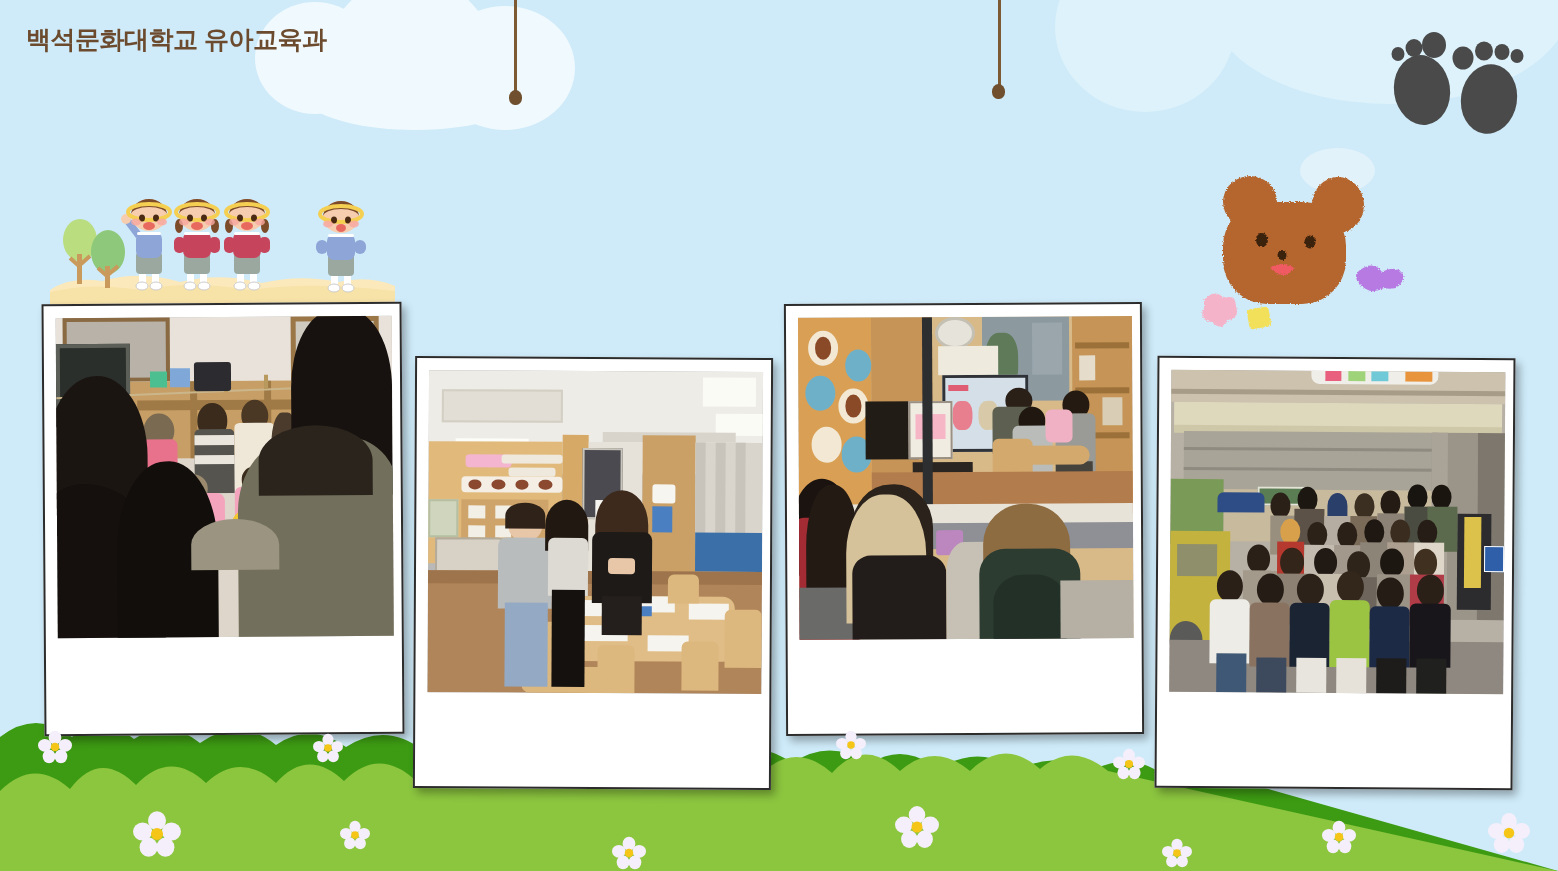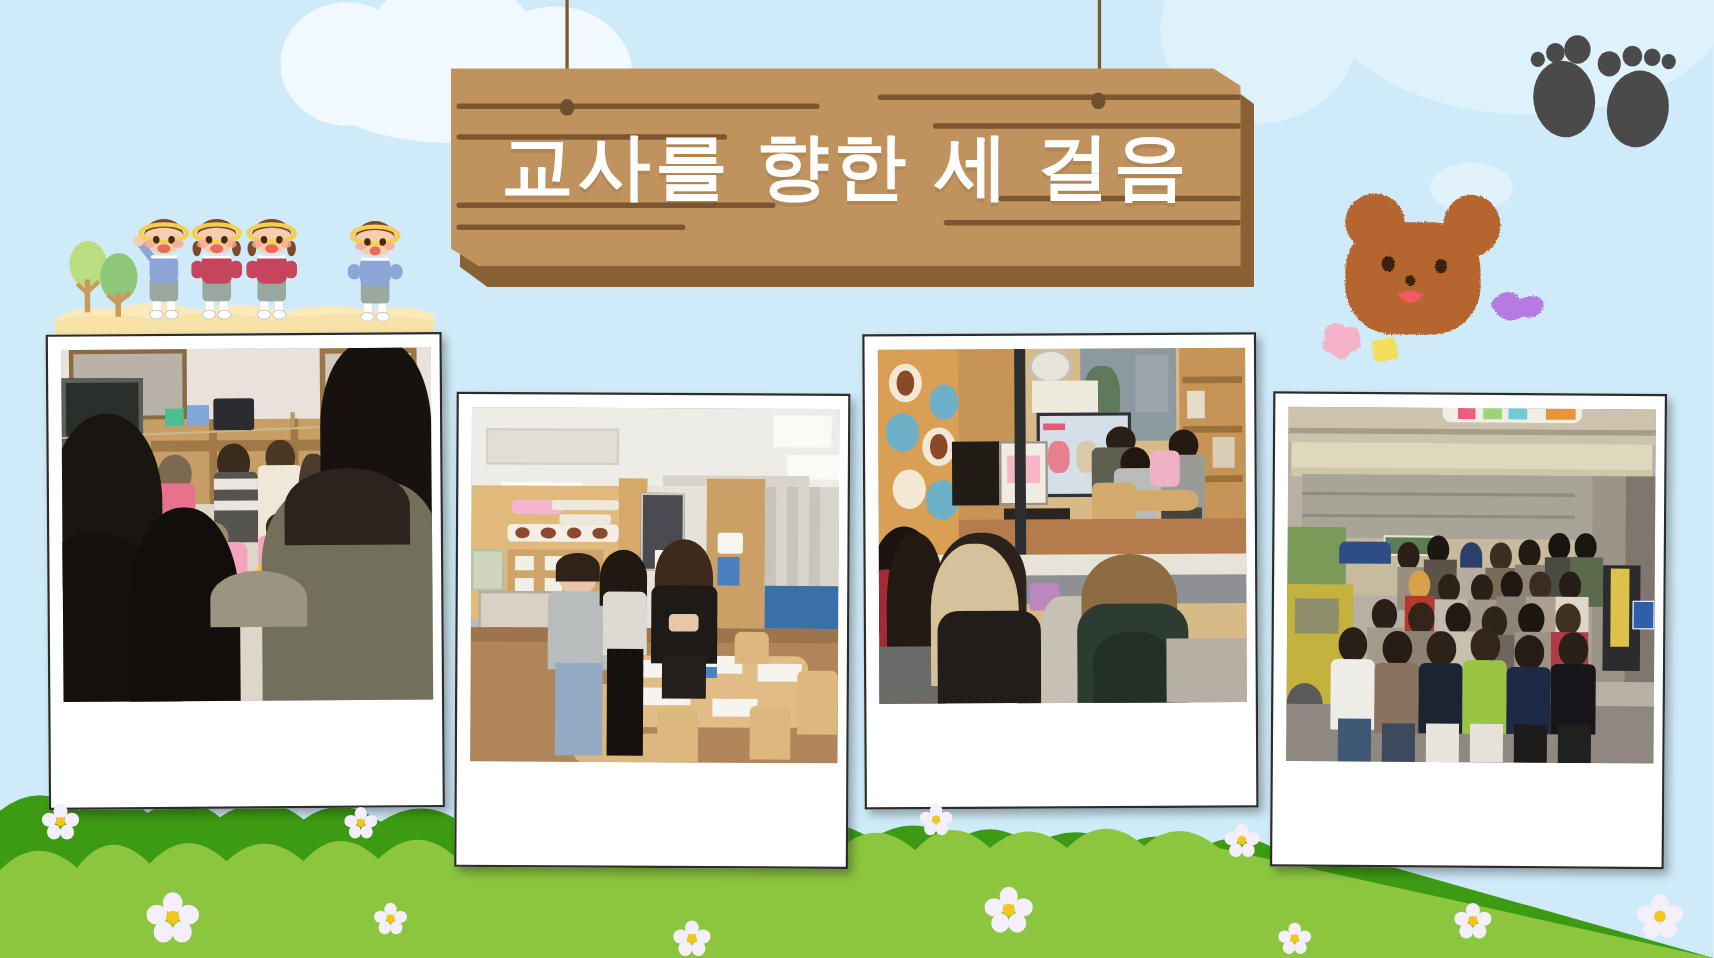--- a/index.html
+++ b/index.html
@@ -145,41 +145,27 @@
   <div>
     <div class="cloud-white" style="left:255px; top:2px; width:120px; height:112px;"></div>
     <div class="cloud-white" style="left:330px; top:-22px; width:160px; height:140px;"></div>
     <div class="cloud-white" style="left:435px; top:6px; width:140px; height:124px;"></div>
     <div class="cloud-white" style="left:300px; top:52px; width:230px; height:78px;"></div>
   </div>
   <div class="cloud-soft" style="left:1055px; top:-58px; width:180px; height:170px;"></div>
   <div class="cloud-soft" style="left:1210px; top:-96px; width:360px; height:200px; border-radius: 0 0 50% 50%;"></div>
   <div class="cloud-soft" style="left:1300px; top:148px; width:75px; height:45px; background:#e2f2fa;"></div>
 
+  <div id="dept-title">백석문화대학교 유아교육과</div>
 
   <div class="hang-string" style="left:514px; top:0px;  height:96px;"></div>
   <div class="hang-knob" style="left:509px; top:90px;"></div>
   <div class="hang-string" style="left:998px; top:0px;  height:90px;"></div>
   <div class="hang-knob" style="left:992px; top:84px;"></div>
 
-  <div id="sign-wrap">
-    <div class="sign-shadow"></div>
-    <div class="sign-face">
-
-      <div class="plank-line" style="left:5px;  top:32px;  width:330px;"></div>
-      <div class="plank-line" style="left:388px;top:24px;  width:330px;"></div>
-      <div class="plank-line" style="left:5px;  top:60px;  width:246px;"></div>
-      <div class="plank-line" style="left:438px;top:50px;  width:280px;"></div>
-      <div class="plank-line" style="left:5px;  top:122px; width:290px;"></div>
-      <div class="plank-line" style="left:498px;top:116px; width:220px;"></div>
-      <div class="plank-line" style="left:5px;  top:142px; width:208px;"></div>
-      <div class="plank-line" style="left:448px;top:138px; width:270px;"></div>
-    </div>
-    <div id="sign-title">교사를 향한 세 걸음</div>
-  </div>
 
   <div id="footprints">
     <svg width="155" height="110" viewBox="0 0 155 110">
 
       <ellipse cx="44" cy="62" rx="28" ry="35" fill="#4a4a4a" transform="rotate(-8 44 62)"></ellipse>
       <ellipse cx="56" cy="17" rx="12" ry="13" fill="#4a4a4a"></ellipse>
       <ellipse cx="36" cy="20" rx="8.5" ry="9" fill="#4a4a4a"></ellipse>
       <ellipse cx="20" cy="26" rx="6.5" ry="7" fill="#4a4a4a"></ellipse>
 
       <ellipse cx="111" cy="71" rx="28" ry="35" fill="#4a4a4a" transform="rotate(9 111 71)"></ellipse>

